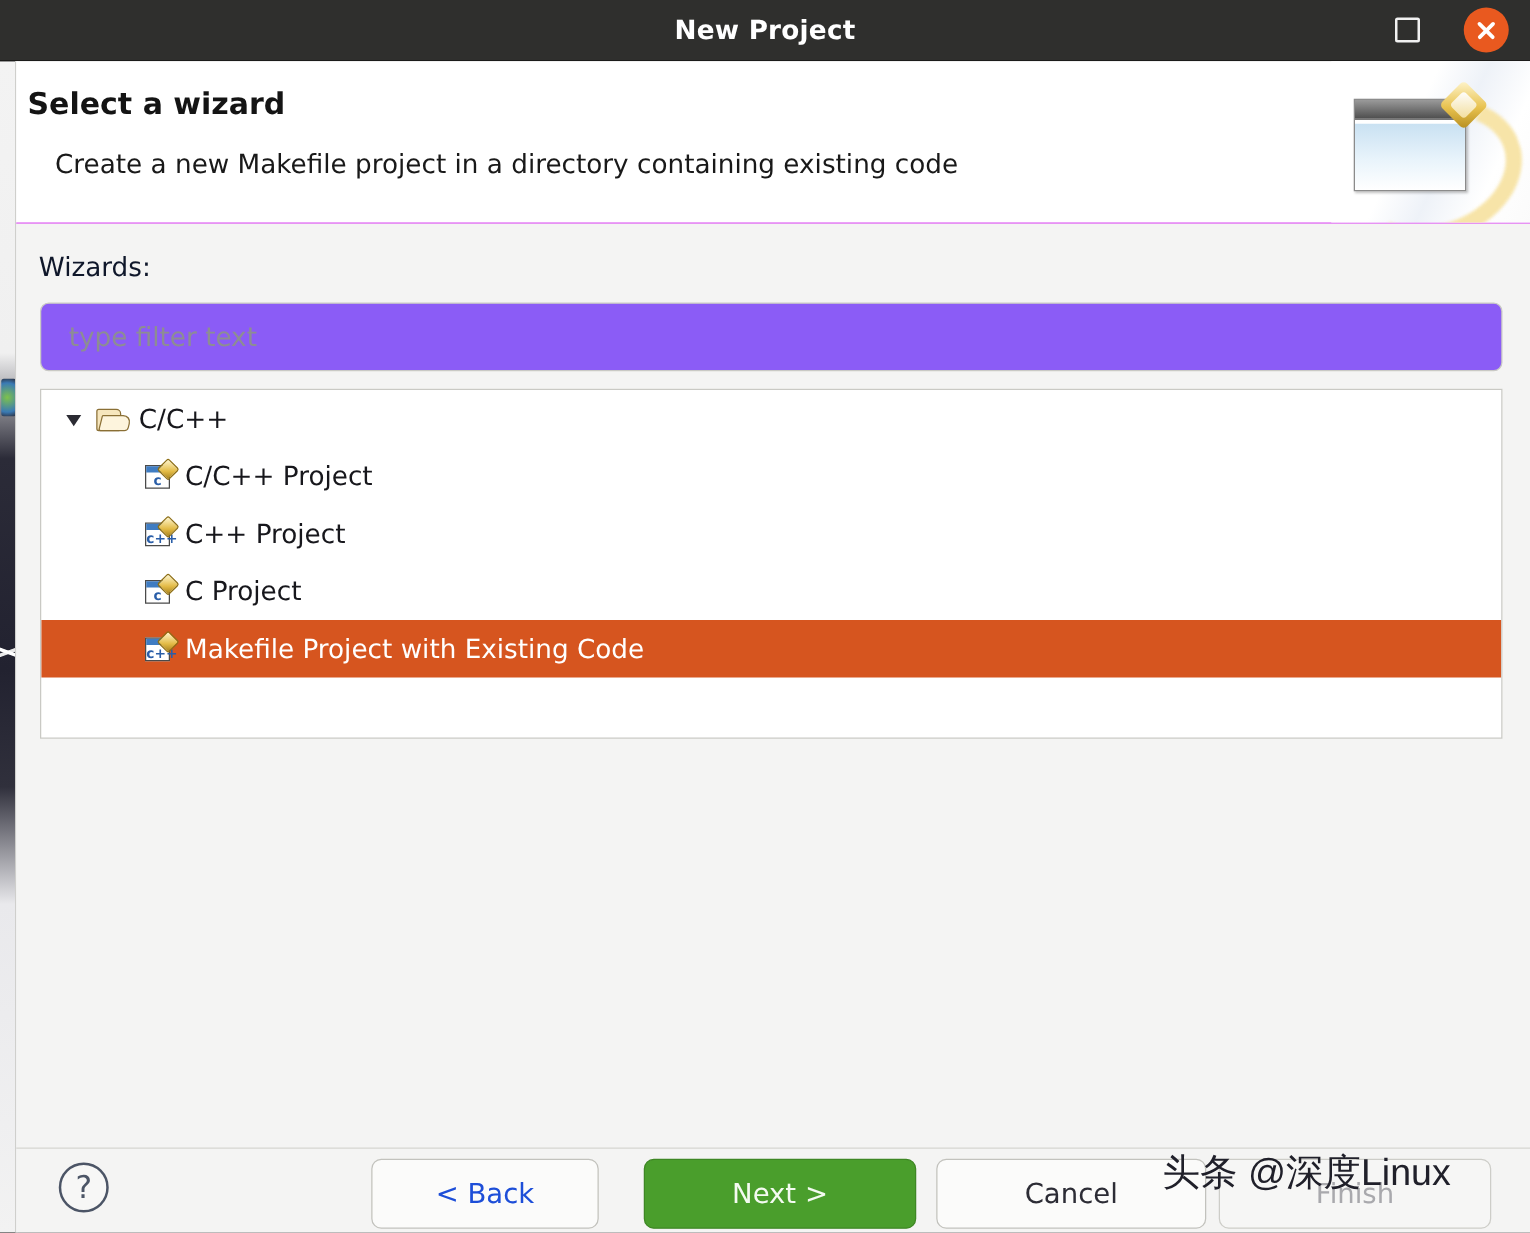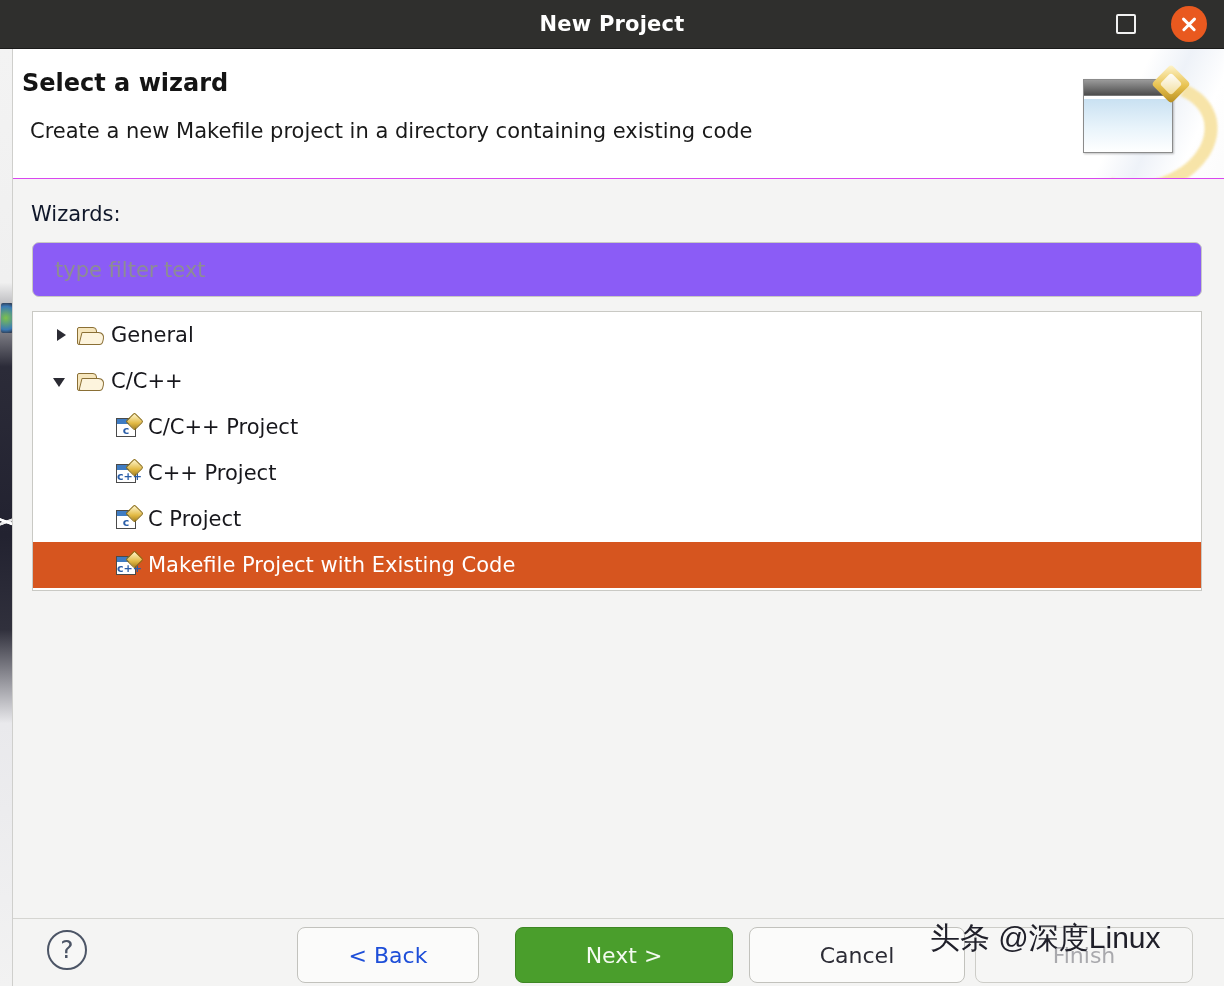--- a/index.html
+++ b/index.html
@@ -66,21 +66,21 @@
   
   .wiz-header {
     position: relative; height: 129px; background: #ffffff;
     border-bottom: 1px solid #d946ef;
   }
   .wiz-title {
     position: absolute; left: 9px; top: 20px;
     font-size: 24px; font-weight: bold; color: #141414;
   }
   .wiz-desc {
-    position: absolute; left: 17px; top: 70px;
+    position: absolute; left: 31px; top: 70px;
     font-size: 21px; color: #191919;
   }
   .wiz-banner {
     position: absolute; right: 0px; top: 0px; width: 160px; height: 129px;
     background: linear-gradient(115deg,#ffffff 0%, #ffffff 40%, #eef2f8 58%, #ffffff 78%, #fbfbfb 100%);
     overflow: hidden;
   }
   .banner-window {
     position: absolute; left: 18px; top: 30px; width: 88px; height: 72px;
     background: #ffffff; border: 1px solid #8b8b8b;
@@ -268,28 +268,20 @@
       </div>
     </div>
 
     <div class="wiz-content">
       <div class="wizards-label">Wizards:</div>
 
       <input class="filter-input" type="text" placeholder="type filter text" style="">
 
       <div class="tree-box">
           <div class="tree-row">
-            <span class="twisty collapsed"></span>
-            <span class="folder-icon">
-              <span class="back"></span>
-              <span class="front"></span>
-            </span>
-            <span class="tree-label">General</span>
-          </div>
-          <div class="tree-row">
             <span class="twisty expanded"></span>
             <span class="folder-icon">
               <span class="back"></span>
               <span class="front"></span>
             </span>
             <span class="tree-label">C/C++</span>
           </div>
           <div class="tree-row indent-child">
             <span class="twisty none"></span>
             <span class="proj-icon">

